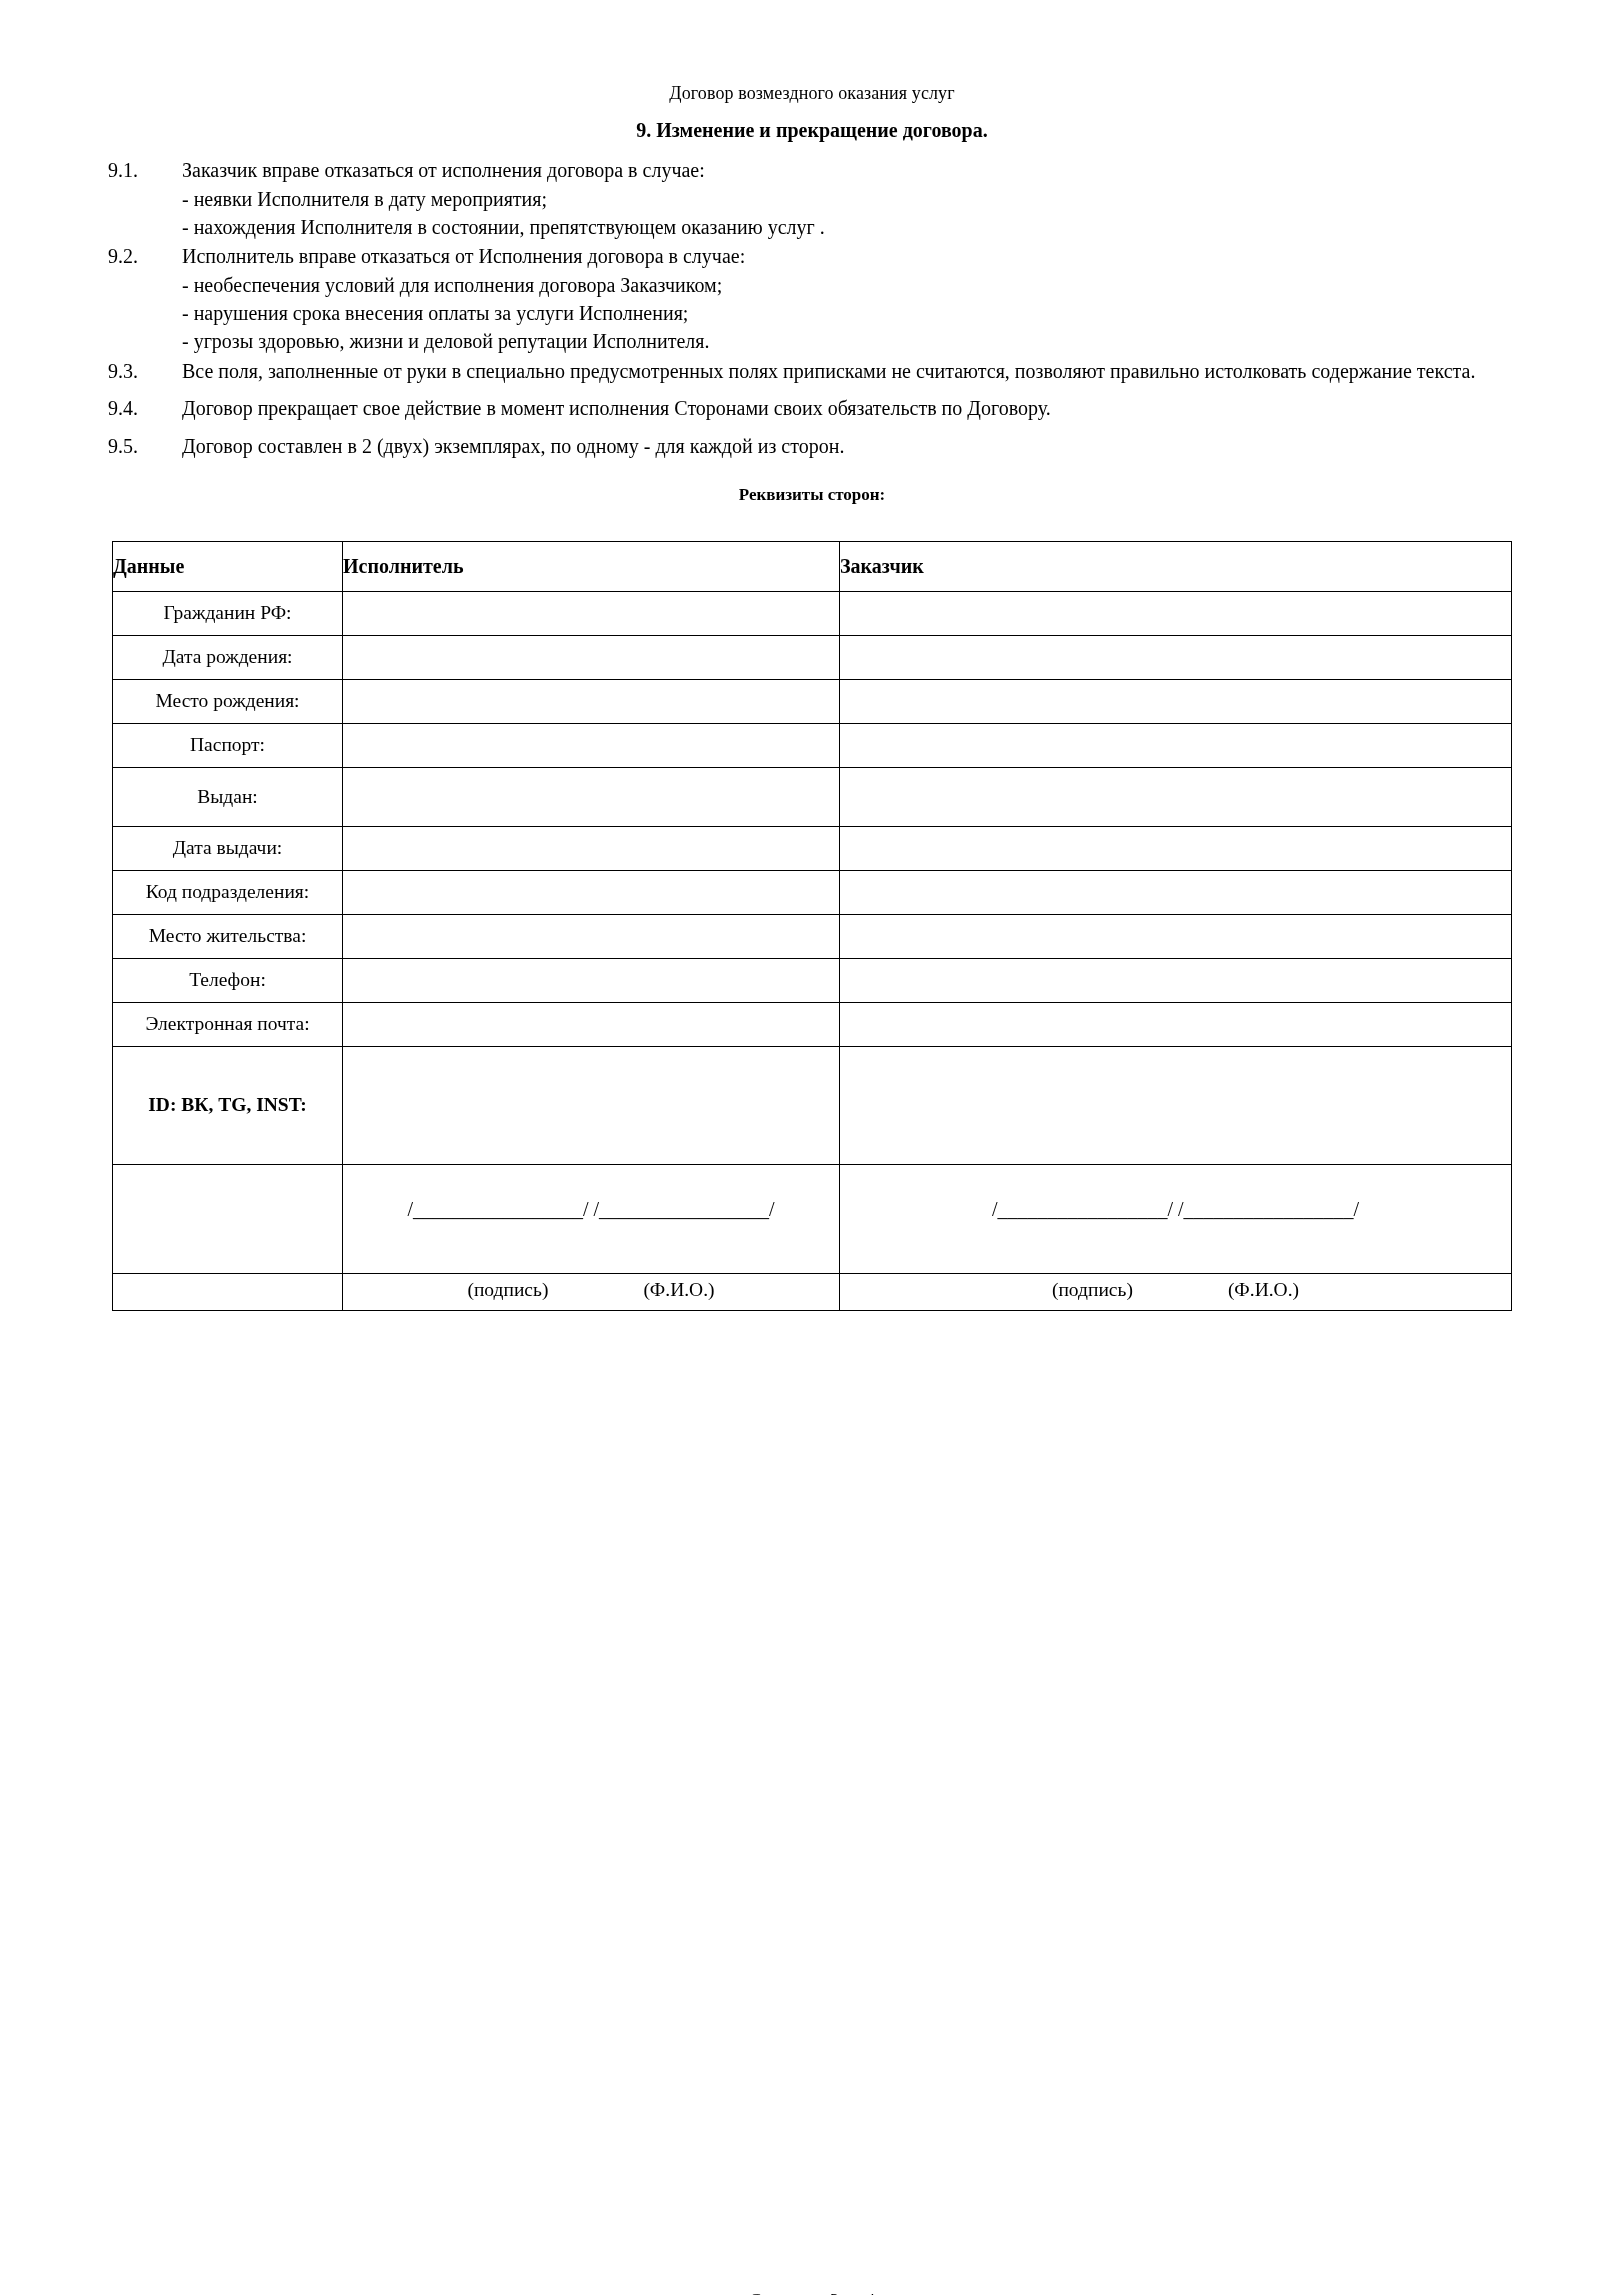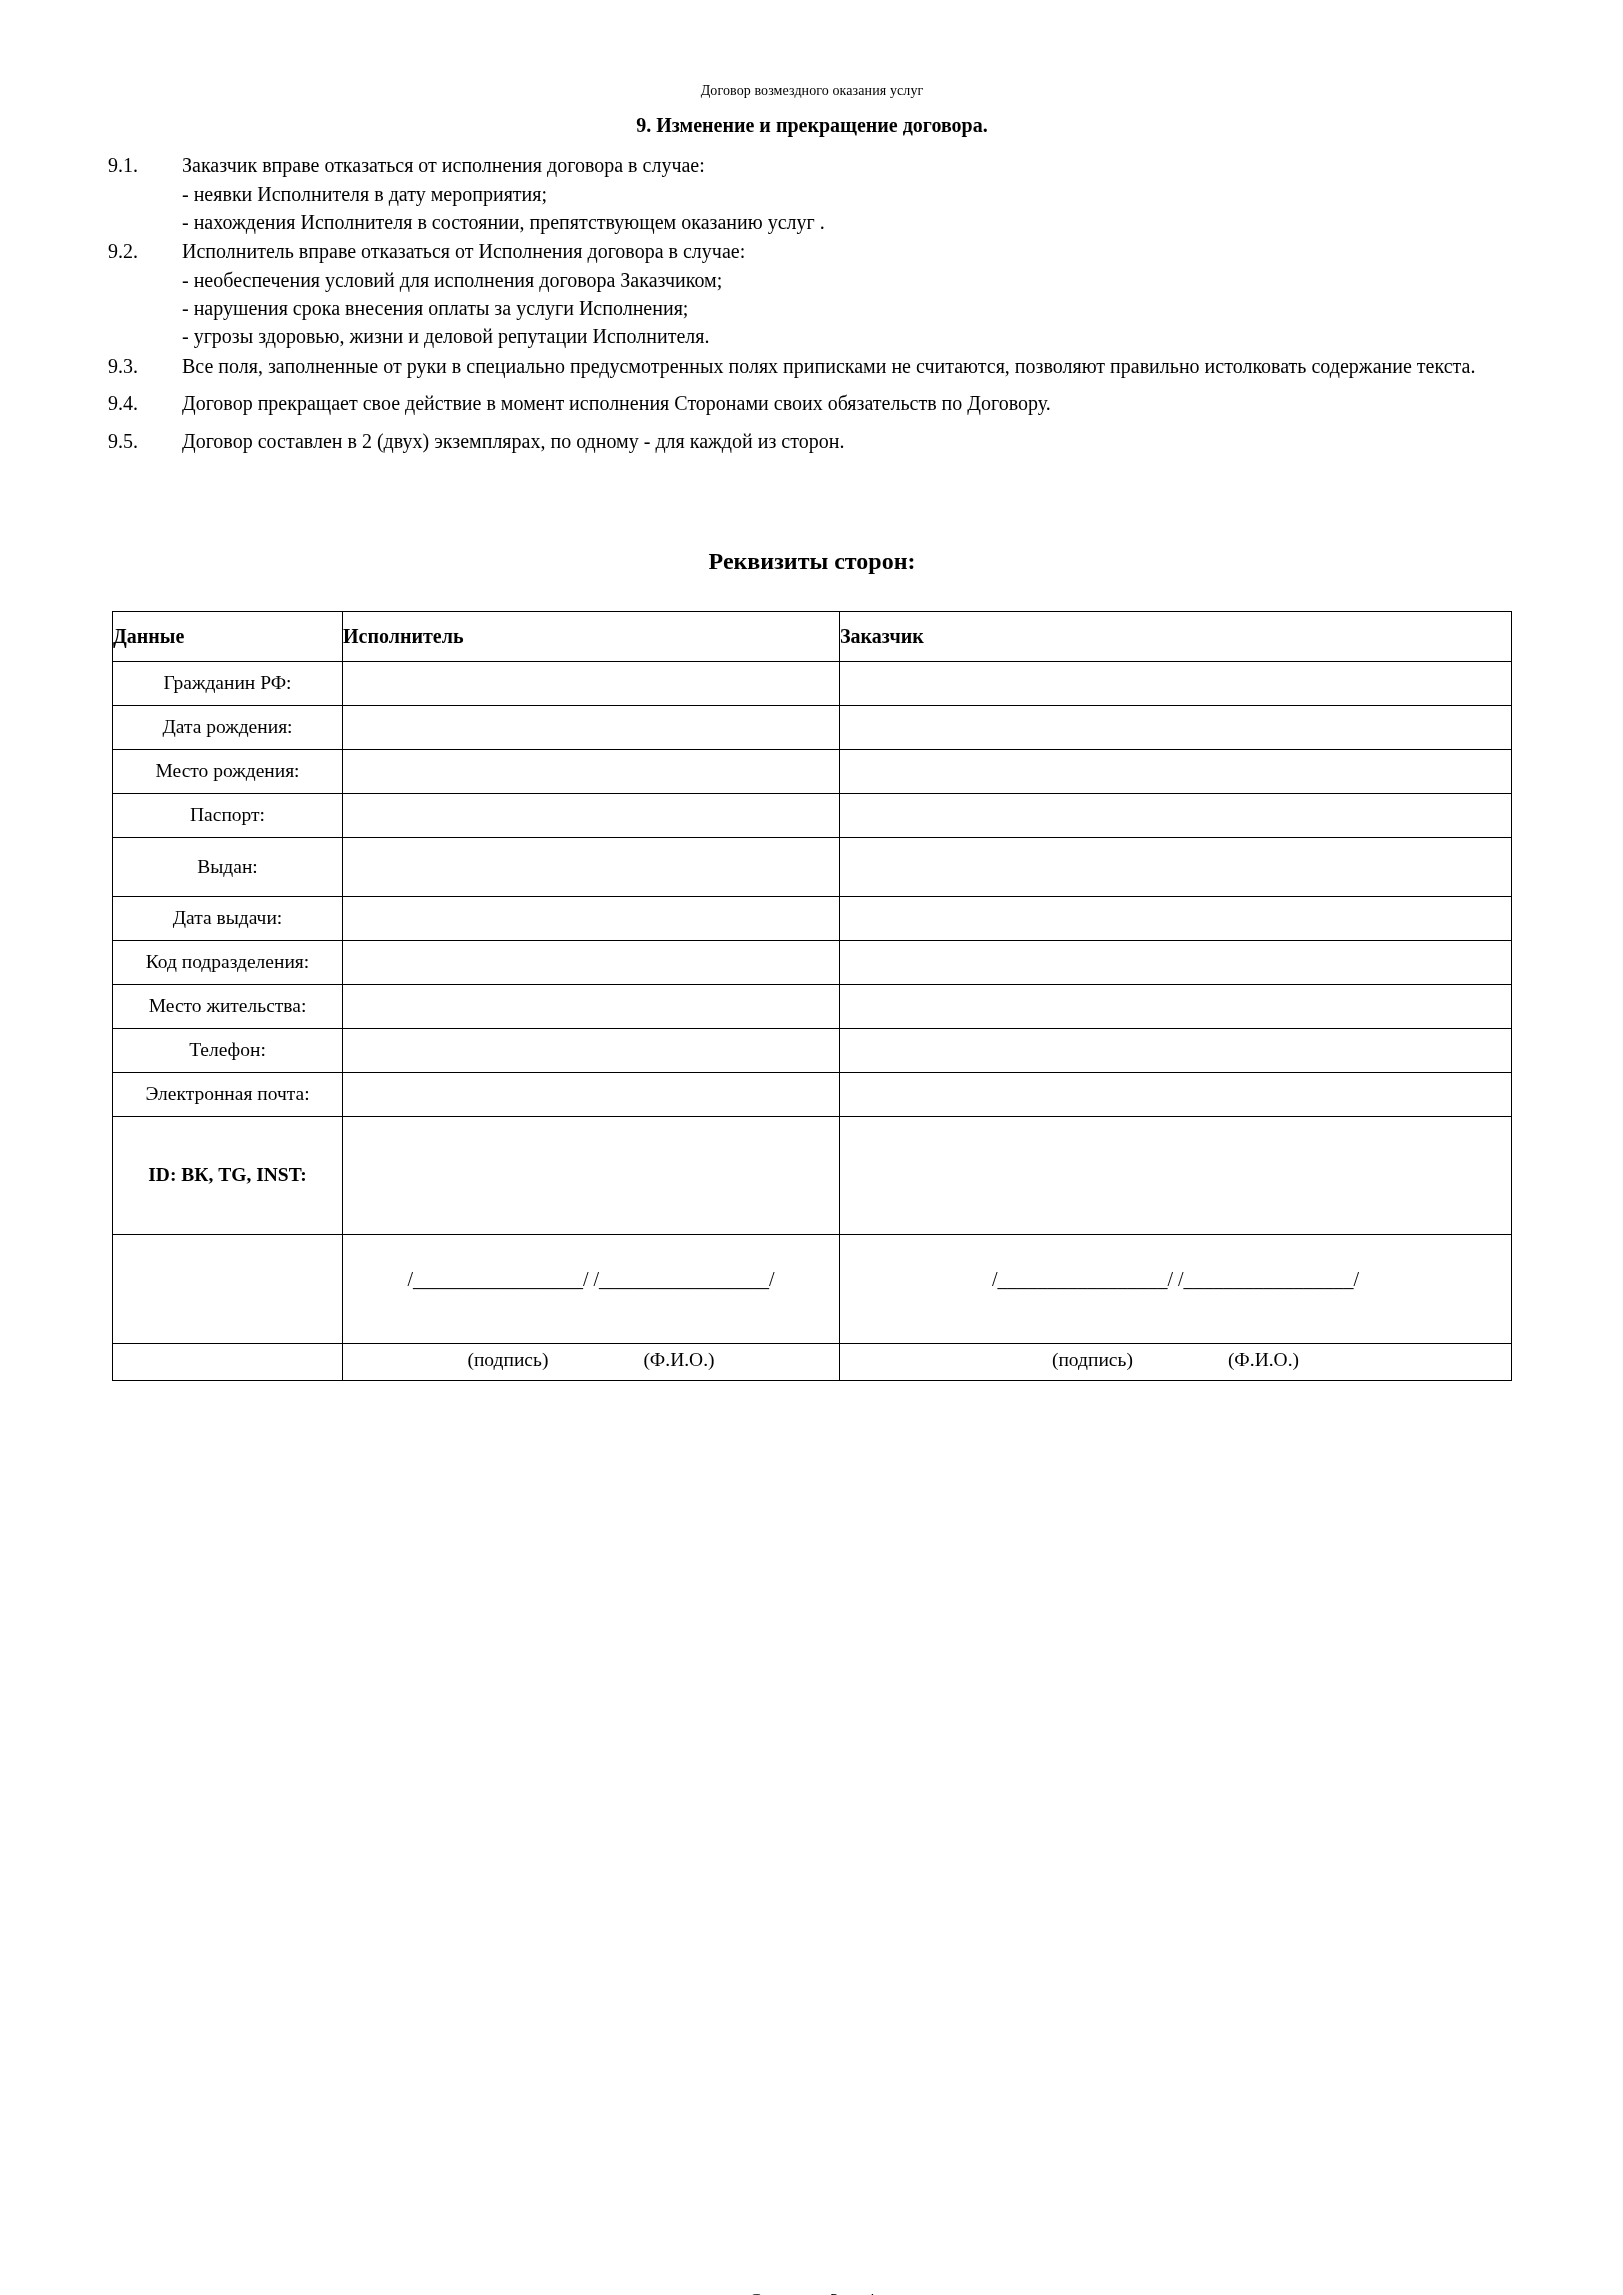--- a/index.html
+++ b/index.html
@@ -16,21 +16,21 @@
   }
   .page {
     width: 1624px;
     min-height: 2295px;
     position: relative;
     box-sizing: border-box;
     padding: 0;
   }
   .doc-header {
     text-align: center;
-    font-size: 14px;
+    font-size: 18px;
     margin-top: 83px;
     letter-spacing: 0.1px;
   }
   .section-title {
     text-align: center;
     font-weight: bold;
     font-size: 20px;
     margin-top: 15px;
   }
   .clauses {
@@ -59,22 +59,22 @@
   }
   .sub-line {
     display: block;
     padding-left: 0;
     font-size: 20px;
     line-height: 28px;
   }
   .requisites-title {
     text-align: center;
     font-weight: bold;
-    font-size: 24px;
-    margin-top: 92px;
+    font-size: 17px;
+    margin-top: 24px;
   }
   table.req {
     border-collapse: collapse;
     margin: 36px auto 0 auto;
     width: 1400px;
     table-layout: fixed;
   }
   table.req td, table.req th {
     border: 1.3px solid #000;
     padding: 0;

